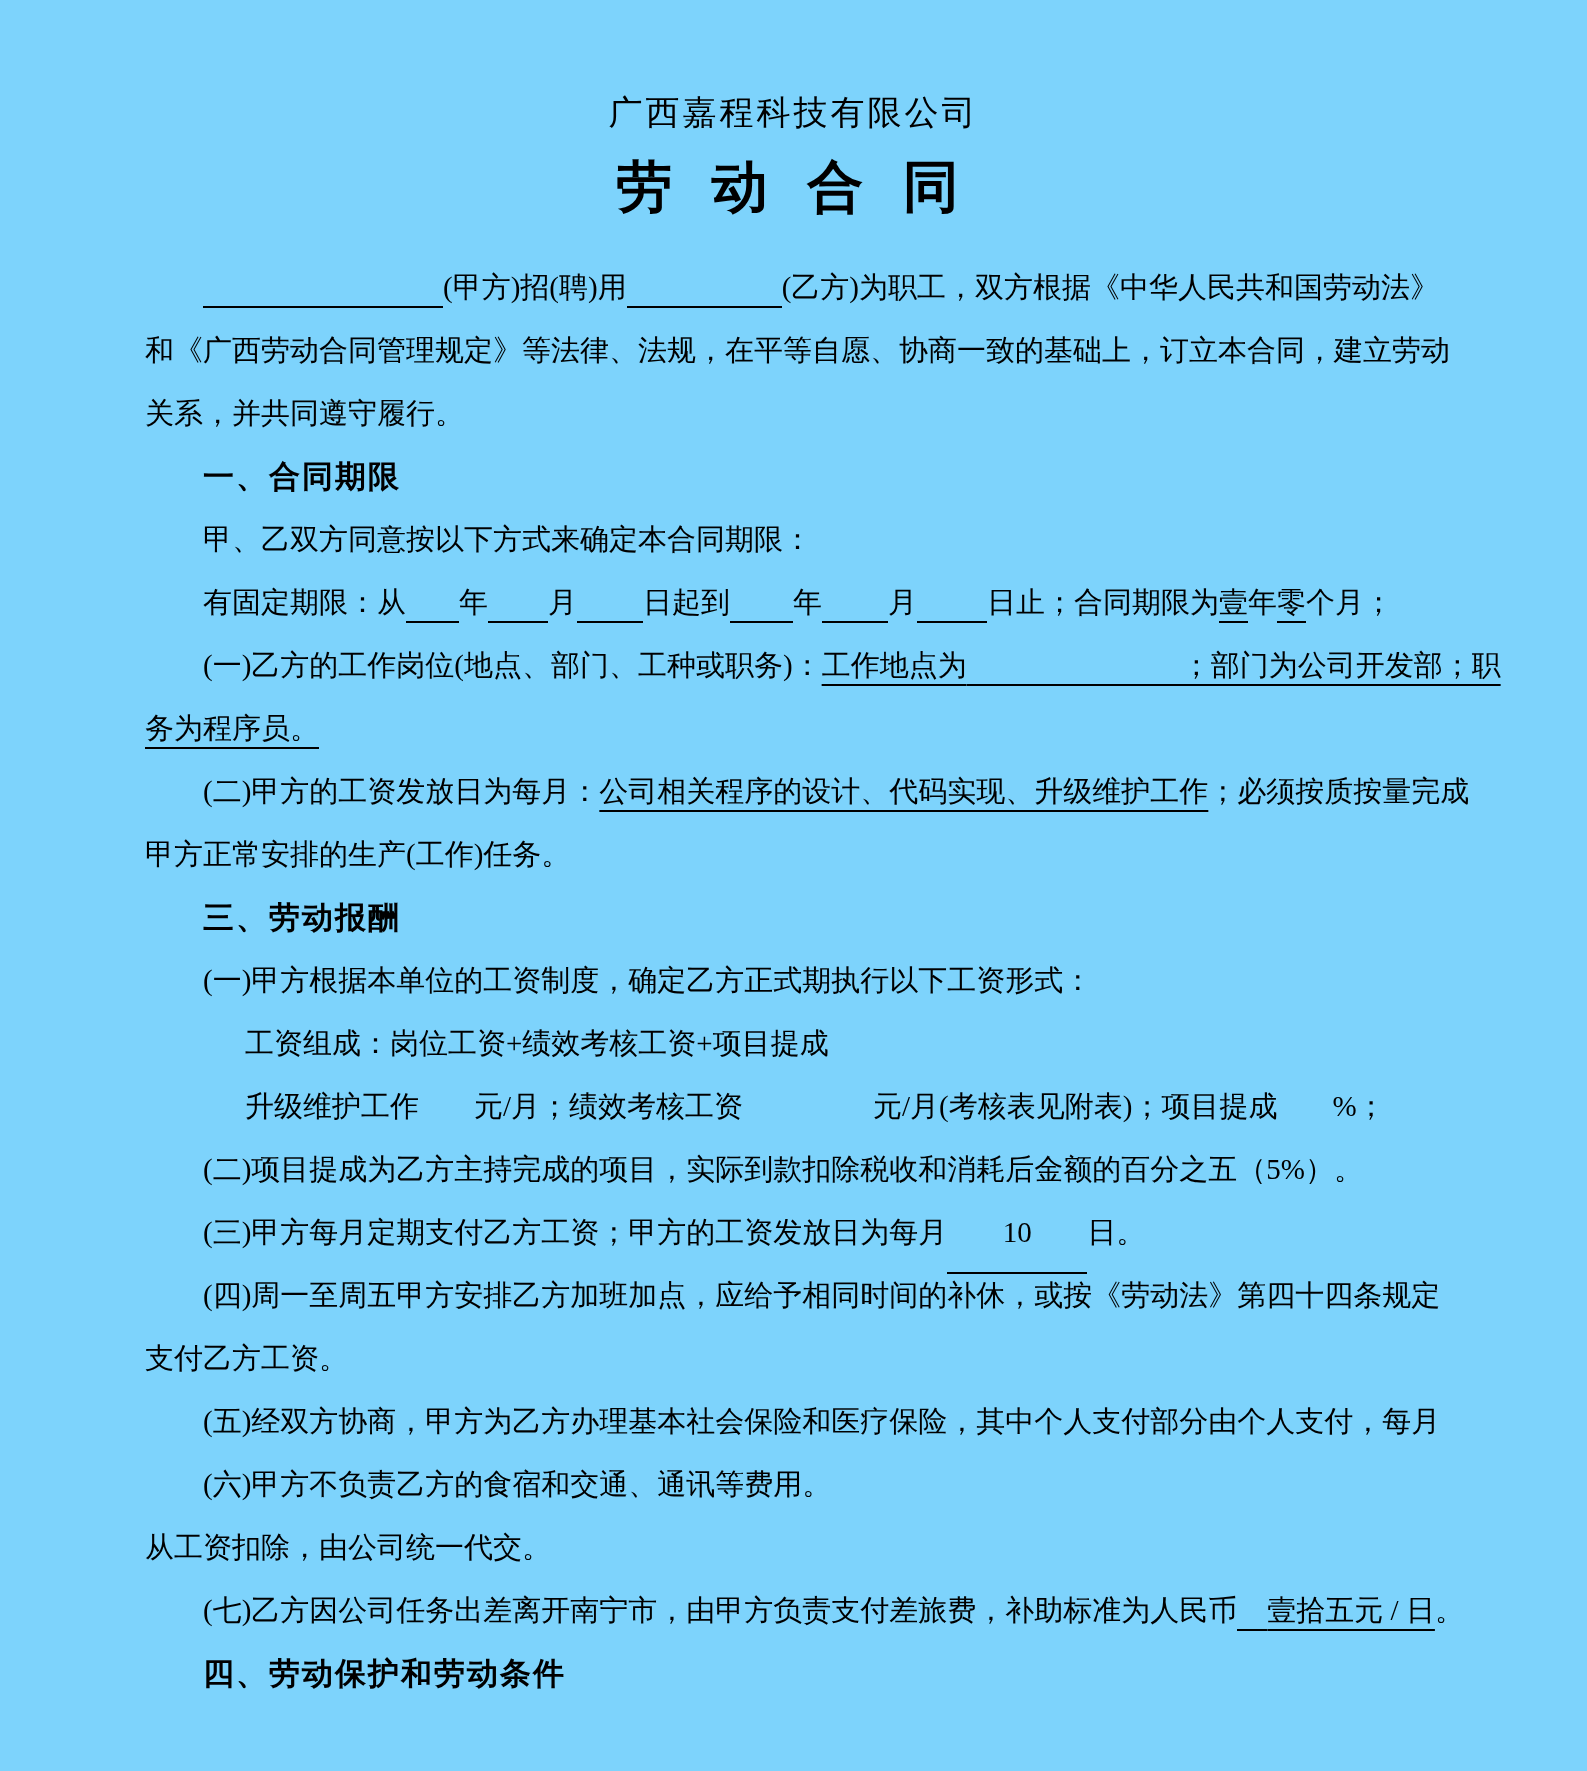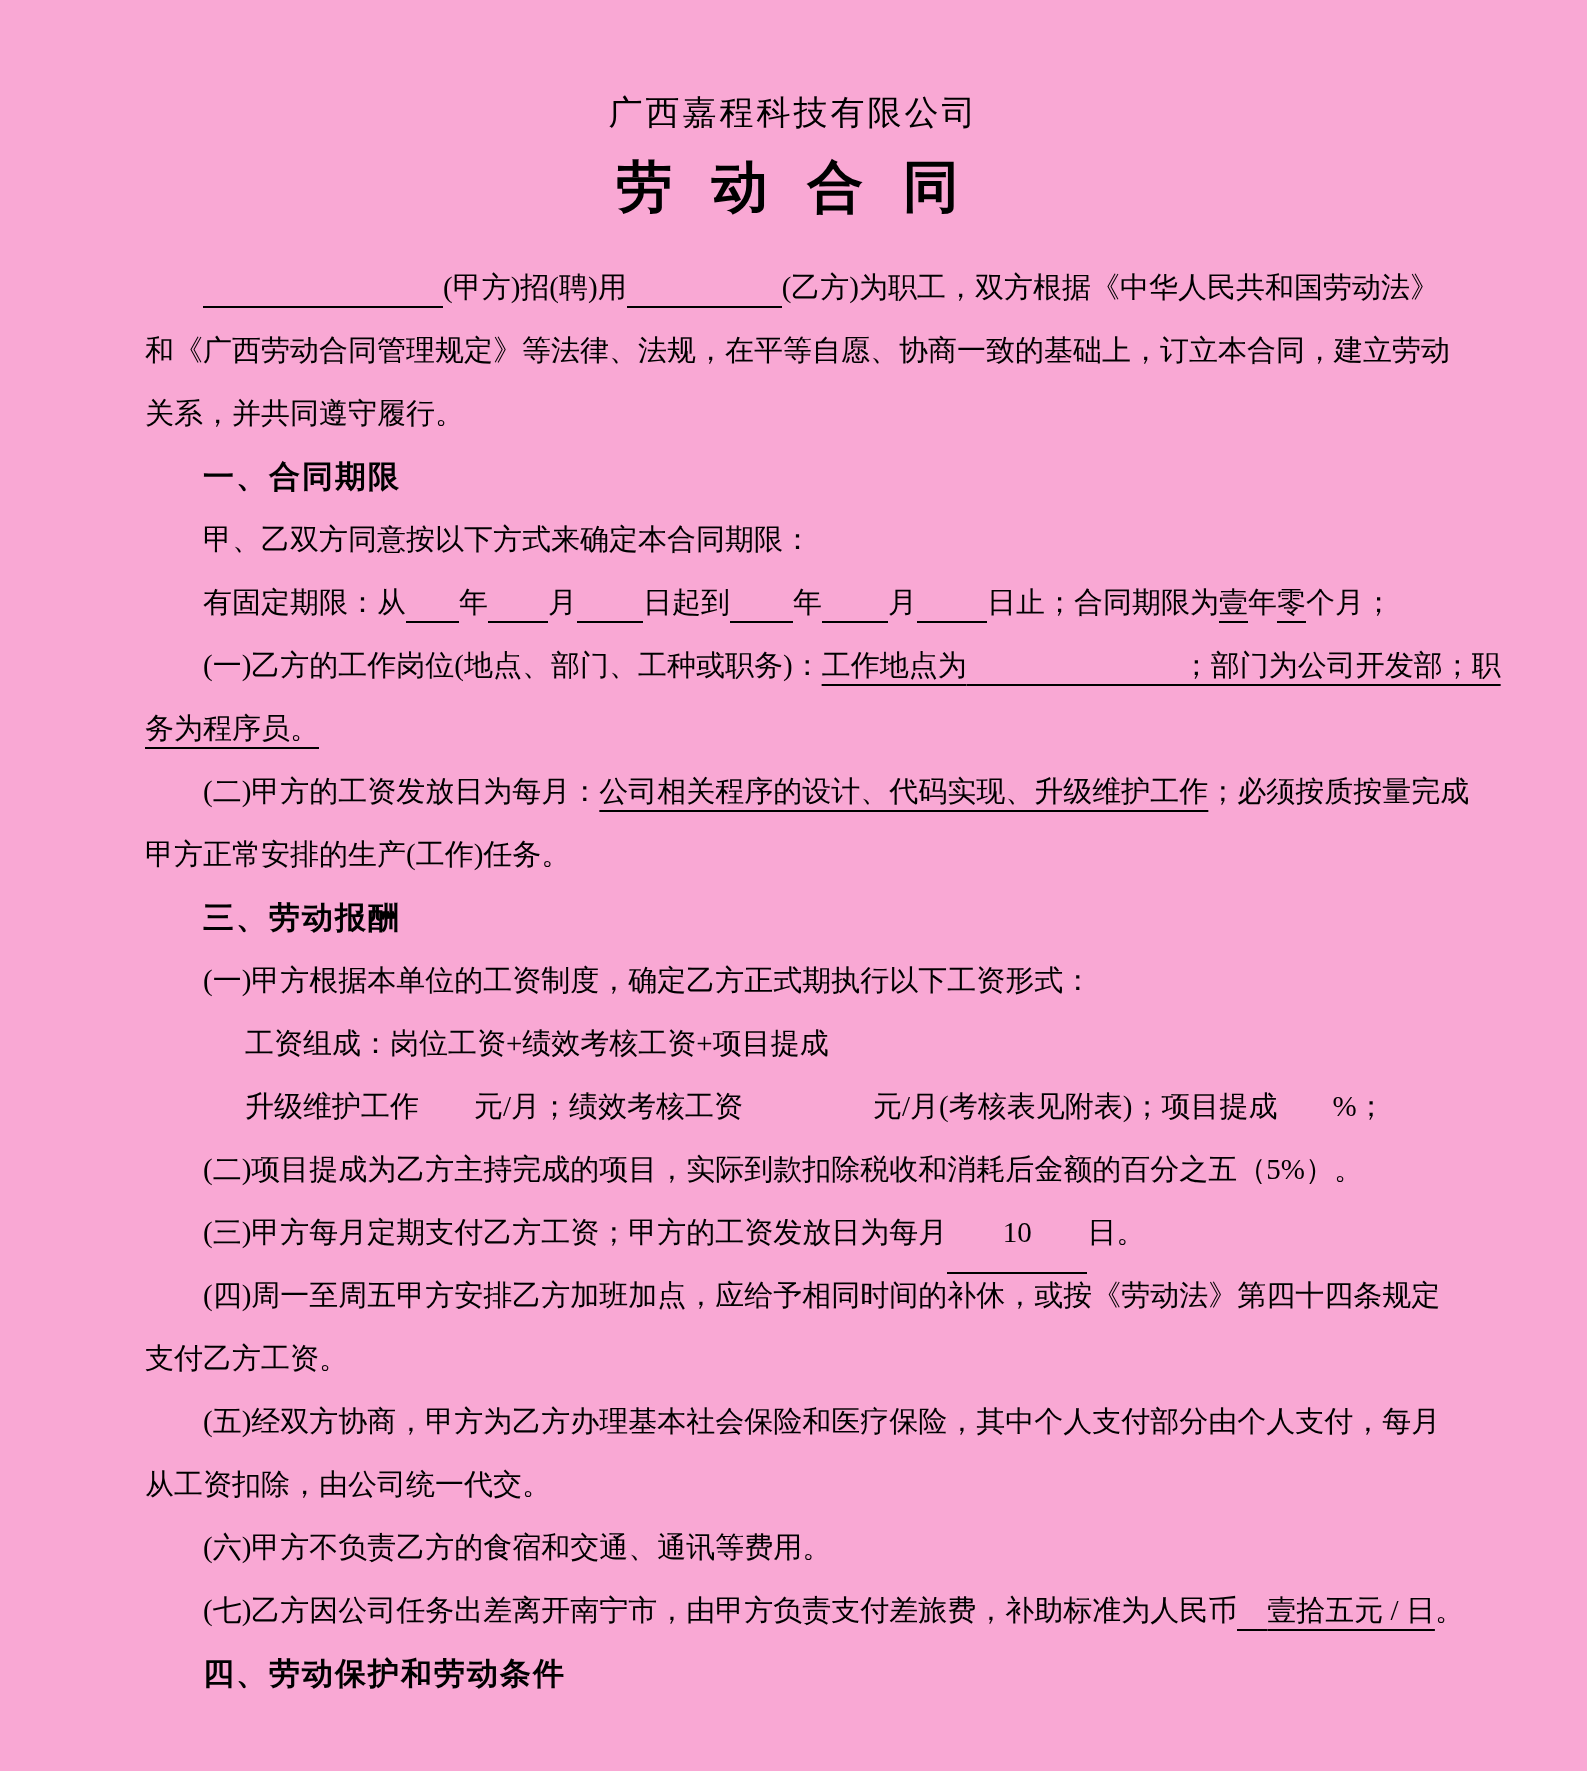--- a/index.html
+++ b/index.html
@@ -1,19 +1,19 @@
 <!DOCTYPE html>
 <html><head>
 <meta charset="utf-8">
 <style>
   html,body{margin:0;padding:0;background:#888;}
   .page{
     position:relative;
     width:1587px;height:1771px;
-    background:#f9a8d4;
+    background:#7dd3fc;
     font-family:"Liberation Serif","DejaVu Serif",serif;
     color:#000;
     overflow:hidden;
   }
   .company{
     position:absolute;top:90px;left:0;width:100%;
     text-align:center;font-size:34px;letter-spacing:3px;
   }
   .doctitle{
     position:absolute;top:150px;left:0;width:100%;
@@ -100,22 +100,22 @@
     <div class="line ind4">
       <span>升级维护工作</span><span class="gap g55"></span><span>元/月；绩效考核工资</span><span class="gap g130"></span><span>元/月(考核表见附表)；项目提成</span><span class="gap g55"></span><span>%；</span>
     </div>
     <div class="line ind2">(二)项目提成为乙方主持完成的项目，实际到款扣除税收和消耗后金额的百分之五（5%）。</div>
     <div class="line ind2">
       <span>(三)甲方每月定期支付乙方工资；甲方的工资发放日为每月</span><span class="blv w140">10</span><span>日。</span>
     </div>
     <div class="line ind2">(四)周一至周五甲方安排乙方加班加点，应给予相同时间的补休，或按《劳动法》第四十四条规定</div>
     <div class="line">支付乙方工资。</div>
     <div class="line ind2">(五)经双方协商，甲方为乙方办理基本社会保险和医疗保险，其中个人支付部分由个人支付，每月</div>
+    <div class="line ind2">(六)甲方不负责乙方的食宿和交通、通讯等费用。</div>
     <div class="line">从工资扣除，由公司统一代交。</div>
-    <div class="line ind2">(六)甲方不负责乙方的食宿和交通、通讯等费用。</div>
     <div class="line ind2">
       <span>(七)乙方因公司任务出差离开南宁市，由甲方负责支付差旅费，补助标准为人民币</span><span class="bl w30"></span><span class="u">壹拾五元 / 日</span><span>。</span>
     </div>
 
     <div class="line ind2 heading">四、劳动保护和劳动条件</div>
 
   </div>
 </div>
 
 </body></html>

